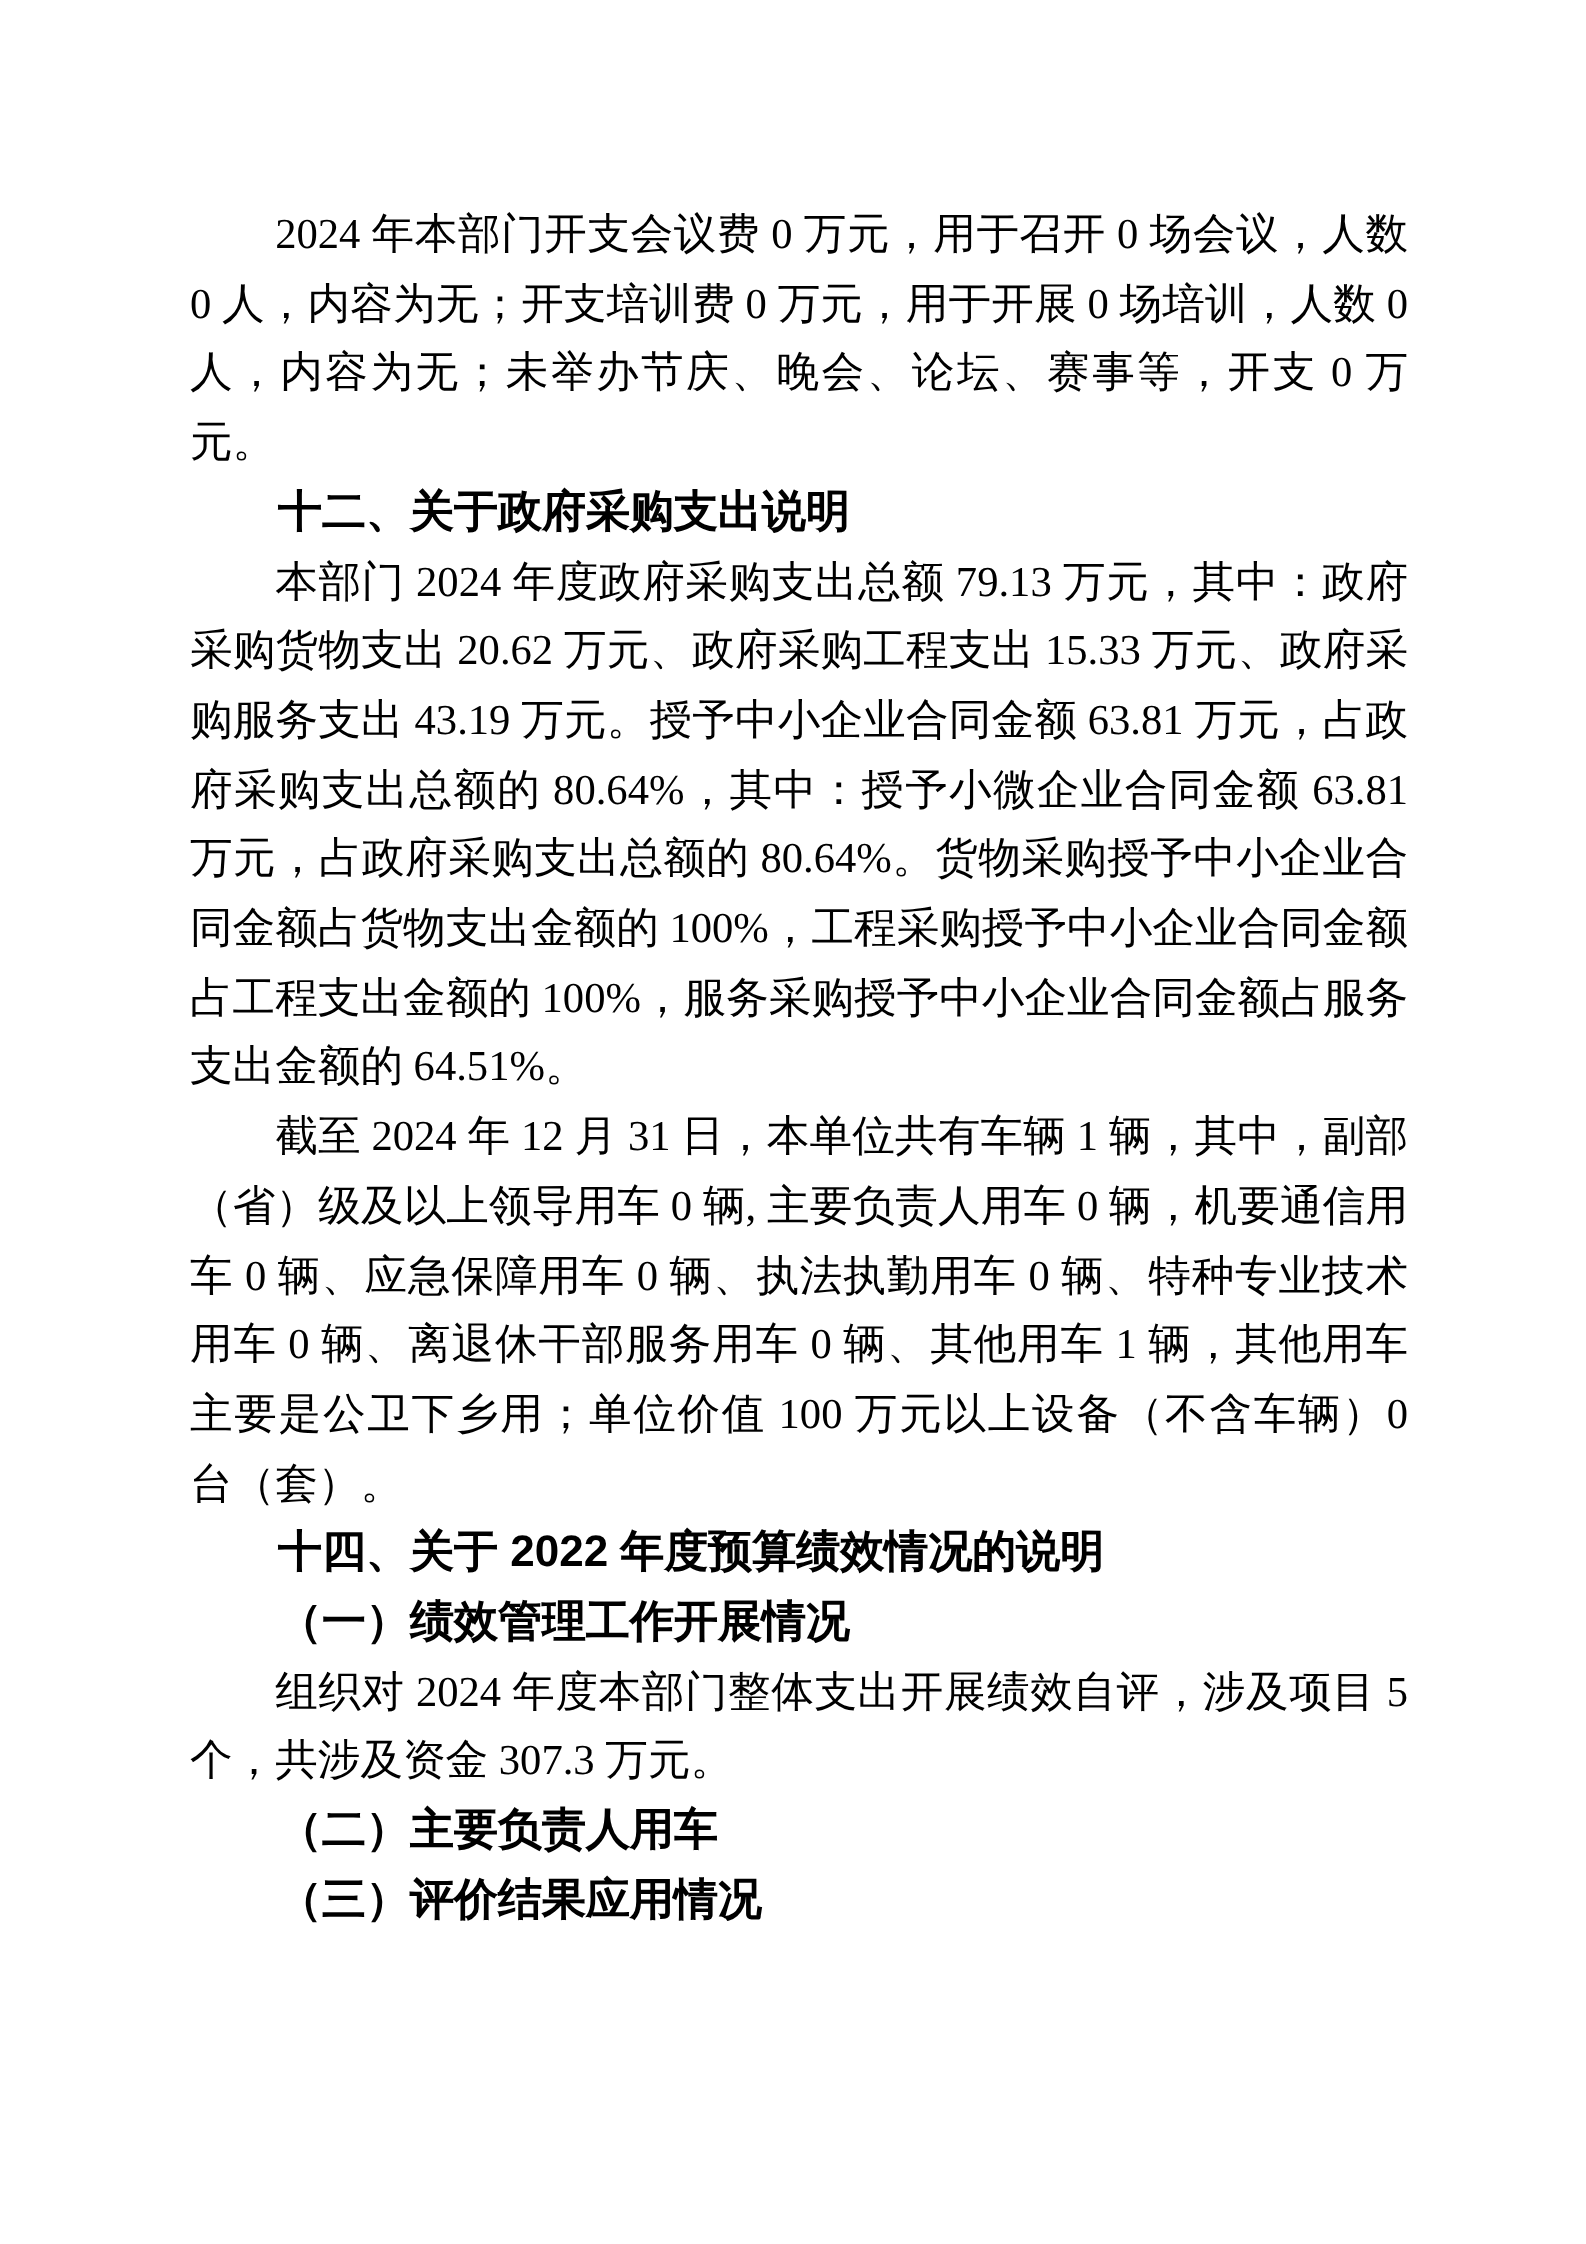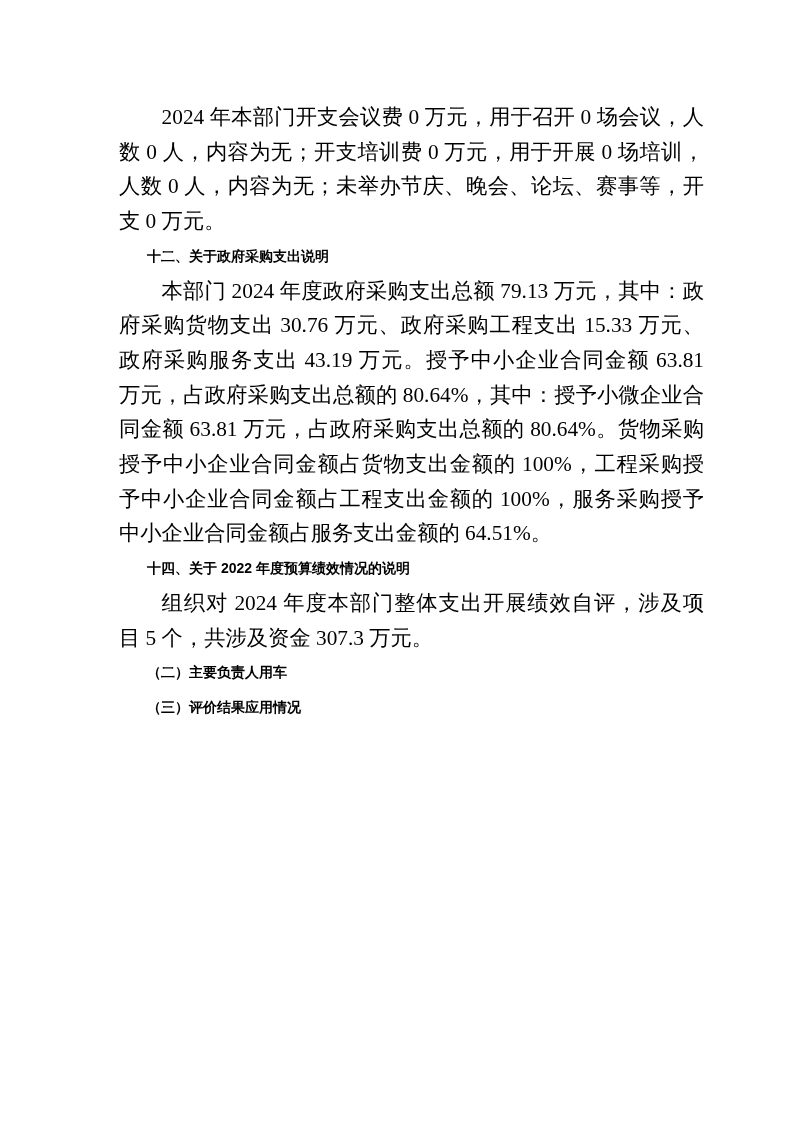--- a/index.html
+++ b/index.html
@@ -5,55 +5,57 @@
   * { margin: 0; padding: 0; box-sizing: border-box; }
   html, body { background: #ffffff; }
   body { width: 793px; }
   .page {
     position: relative;
     width: 793px;
     height: 1122px;
     margin: 0 auto;
     background: #ffffff;
     color: #000000;
-    padding: 100px 89px 0 119px;
+    padding: 100px 89px 0 95px;
     overflow: hidden;
   }
   .para {
     font-family: "Liberation Serif", "DejaVu Serif", serif;
     font-size: 21.3px;
     line-height: 34.7px;
     text-align: justify;
     text-justify: inter-character;
     text-indent: 2em;
     word-break: break-all;
   }
   .heading, .subheading {
     font-family: "Liberation Sans", "DejaVu Sans", sans-serif;
     font-weight: 700;
-    font-size: 14px;
+    font-size: 22px;
     line-height: 34.7px;
     text-indent: 2em;
     white-space: nowrap;
   }
 </style>
 </head>
 <body>
 
 <div class="page">
   <p class="para">2024 年本部门开支会议费 0 万元，用于召开 0 场会议，人数 0 人，内容为无；开支培训费 0 万元，用于开展 0 场培训，人数 0 人，内容为无；未举办节庆、晚会、论坛、赛事等，开支 0 万元。</p>
 
   <h2 class="heading">十二、关于政府采购支出说明</h2>
 
-  <p class="para">本部门 2024 年度政府采购支出总额 79.13 万元，其中：政府采购货物支出 30.76 万元、政府采购工程支出 15.33 万元、政府采购服务支出 43.19 万元。授予中小企业合同金额 63.81 万元，占政府采购支出总额的 80.64%，其中：授予小微企业合同金额 63.81 万元，占政府采购支出总额的 80.64%。货物采购授予中小企业合同金额占货物支出金额的 100%，工程采购授予中小企业合同金额占工程支出金额的 100%，服务采购授予中小企业合同金额占服务支出金额的 64.51%。</p>
+  <p class="para">本部门 2024 年度政府采购支出总额 79.13 万元，其中：政府采购货物支出 20.62 万元、政府采购工程支出 15.33 万元、政府采购服务支出 43.19 万元。授予中小企业合同金额 63.81 万元，占政府采购支出总额的 80.64%，其中：授予小微企业合同金额 63.81 万元，占政府采购支出总额的 80.64%。货物采购授予中小企业合同金额占货物支出金额的 100%，工程采购授予中小企业合同金额占工程支出金额的 100%，服务采购授予中小企业合同金额占服务支出金额的 64.51%。</p>
 
 
+  <p class="para">截至 2024 年 12 月 31 日，本单位共有车辆 1 辆，其中，副部（省）级及以上领导用车 0 辆, 主要负责人用车 0 辆，机要通信用车 0 辆、应急保障用车 0 辆、执法执勤用车 0 辆、特种专业技术用车 0 辆、离退休干部服务用车 0 辆、其他用车 1 辆，其他用车主要是公卫下乡用；单位价值 100 万元以上设备（不含车辆）0 台（套）。</p>
 
   <h2 class="heading">十四、关于 2022 年度预算绩效情况的说明</h2>
 
+  <h3 class="subheading">（一）绩效管理工作开展情况</h3>
 
   <p class="para">组织对 2024 年度本部门整体支出开展绩效自评，涉及项目 5 个，共涉及资金 307.3 万元。</p>
 
   <h3 class="subheading">（二）主要负责人用车</h3>
 
 
   <h3 class="subheading">（三）评价结果应用情况</h3>
 </div>
 
 </body></html>

